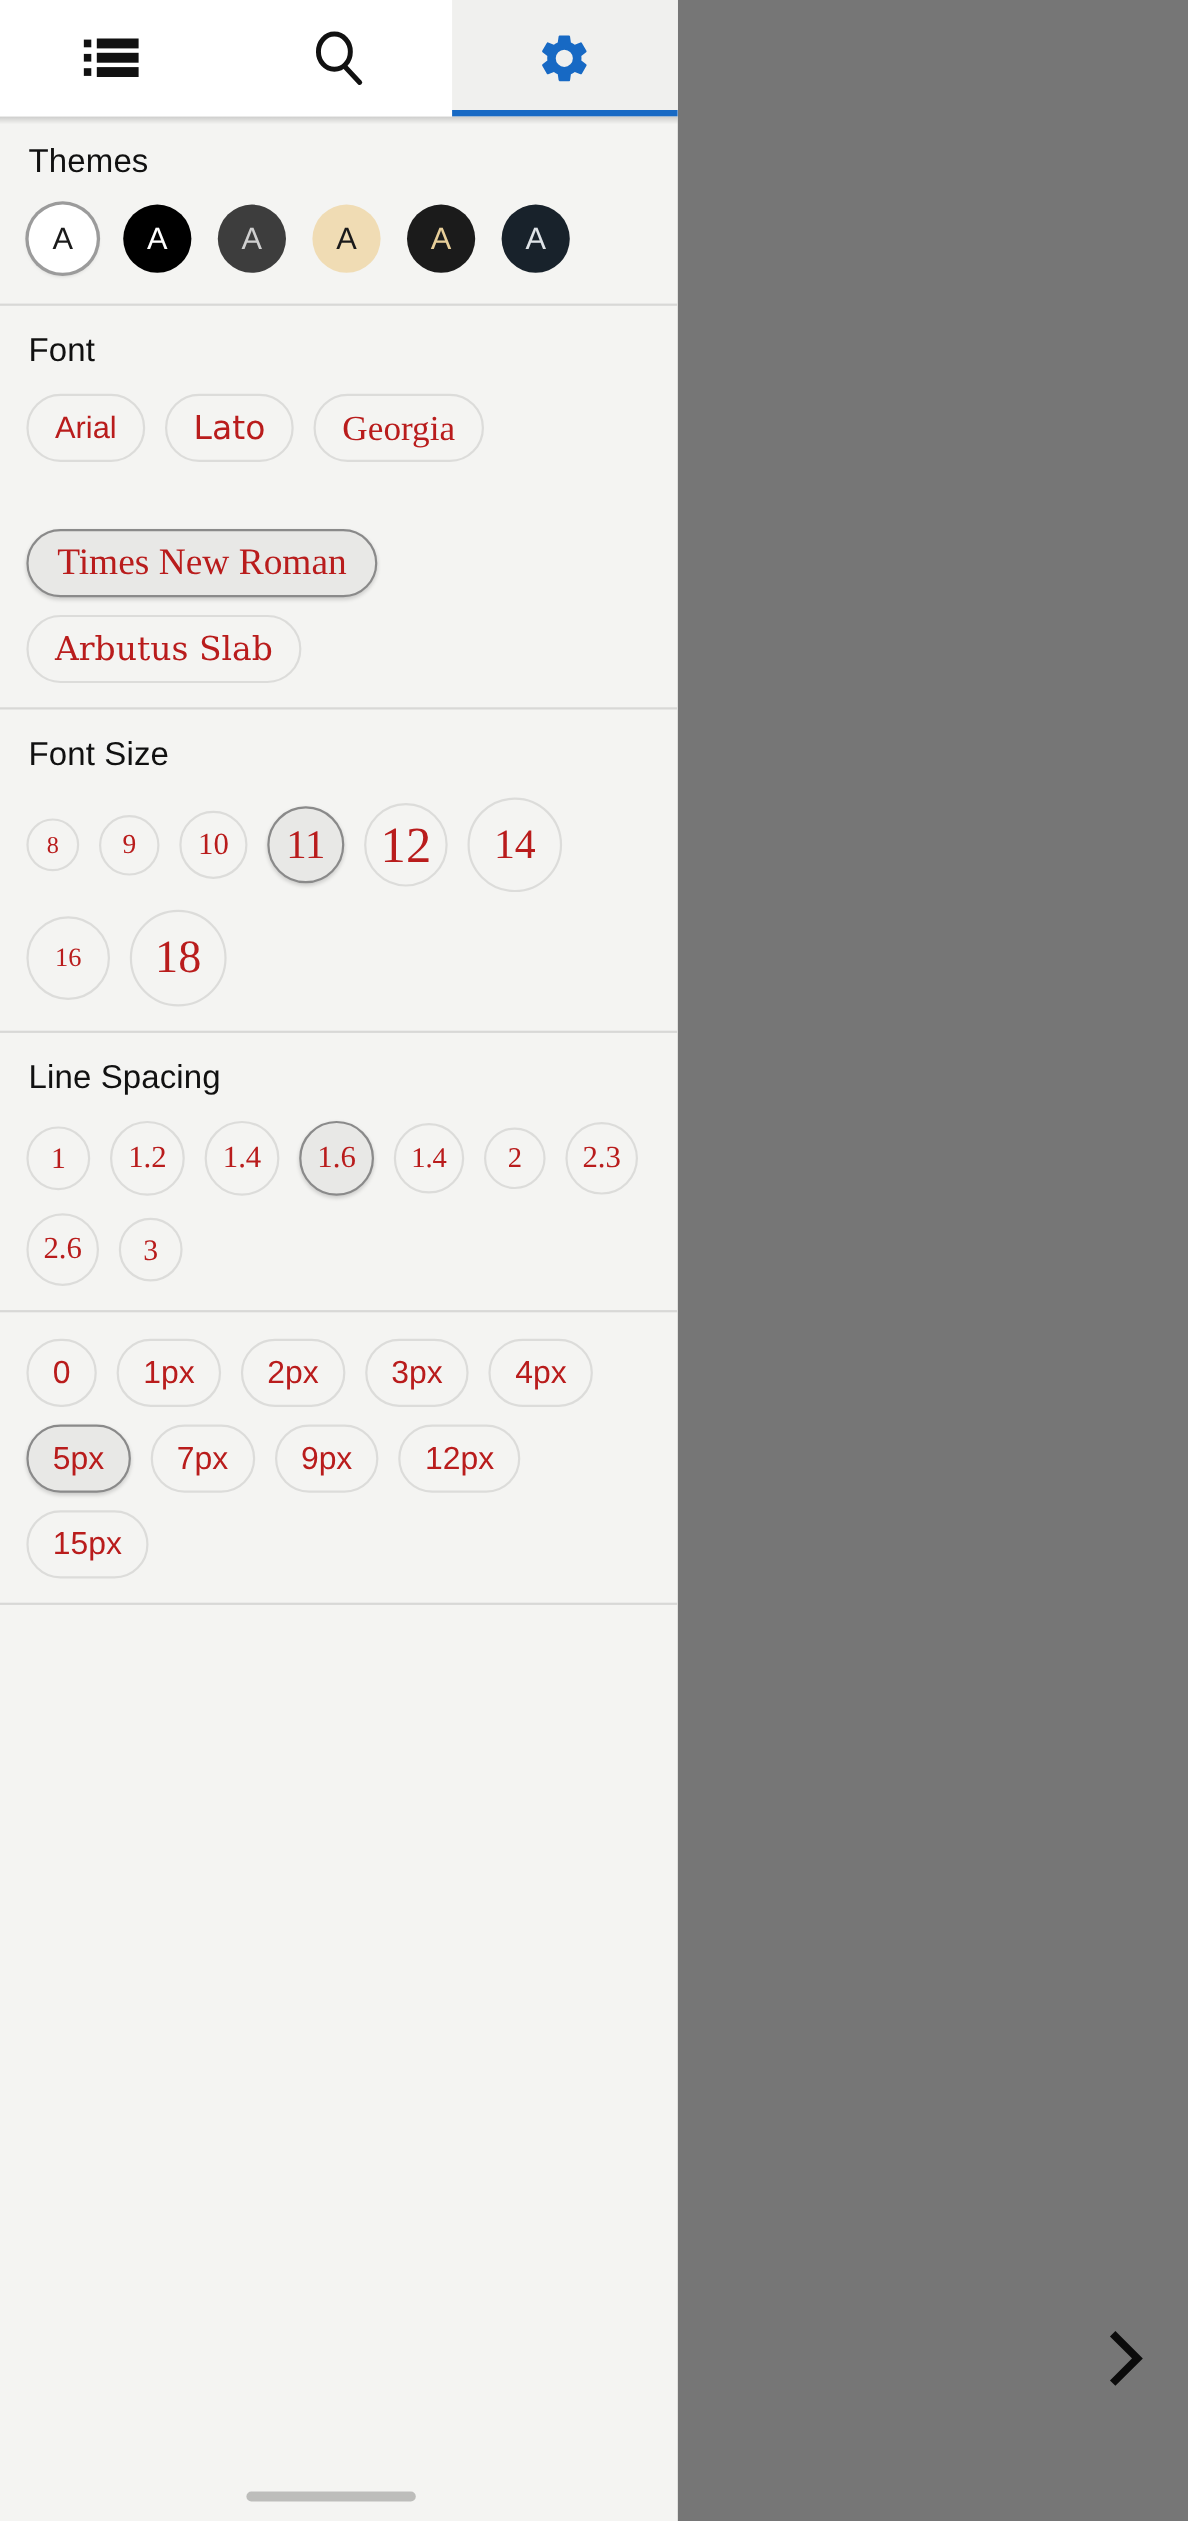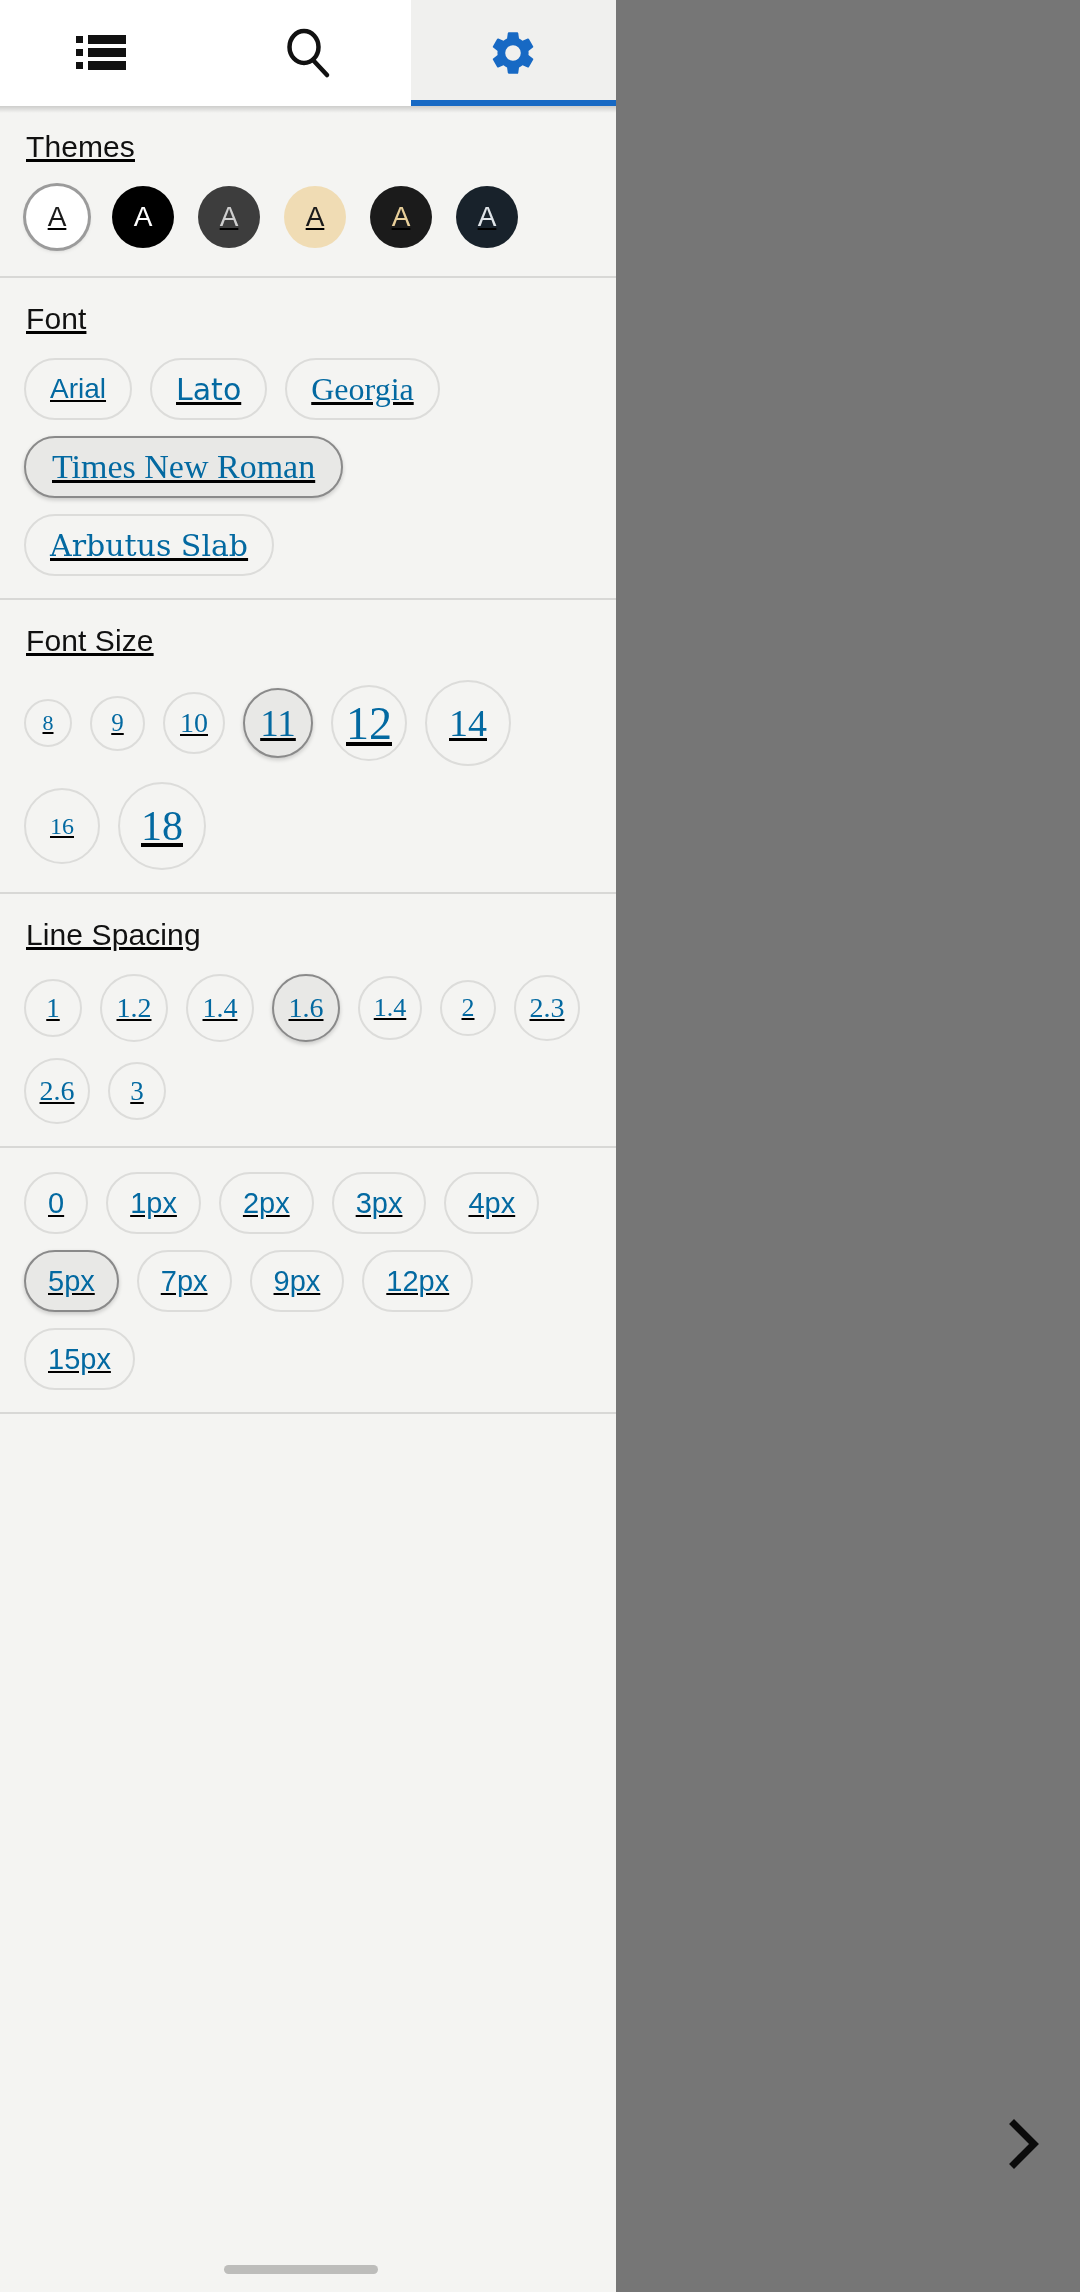--- a/index.html
+++ b/index.html
@@ -23,21 +23,20 @@
   
   #panel {
     position: absolute;
     left: 0;
     top: 0;
     width: 616px;
     height: 2292px;
     background: #f4f4f2;
     display: flex;
     flex-direction: column;
-    text-decoration: underline;
   }
 
   
   #tabbar {
     position: relative;
     height: 106px;
     display: flex;
     background: #ffffff;
     flex: 0 0 auto;
   }
@@ -119,21 +118,21 @@
   }
   .swatch.selected {
     box-shadow: 0 0 0 3px #9b9b9b, 0 2px 5px rgba(0,0,0,0.25);
   }
 
   
   .chip {
     border: 2px solid #dcdcda;
     background: #f4f4f2;
     border-radius: 999px;
-    color: #0369a1;
+    color: #b91c1c;
     display: inline-flex;
     align-items: center;
     justify-content: center;
     cursor: pointer;
     white-space: nowrap;
   }
   .chip.selected {
     border-color: #8a8a8a;
     background: #e8e8e6;
     box-shadow: 0 2px 4px rgba(0,0,0,0.18);
@@ -141,21 +140,21 @@
 
   
   .chip.font {
     height: 62px;
     padding: 0 24px;
     font-size: 30px;
   }
   .chip.font.f-arial   { font-family: "Liberation Sans Narrow", "Liberation Sans", sans-serif; font-size: 28px; }
   .chip.font.f-lato    { font-family: "DejaVu Sans", sans-serif; font-size: 30px; }
   .chip.font.f-georgia { font-family: "Liberation Serif", serif; font-size: 32px; }
-  .chip.font.f-times   { font-family: "Liberation Serif", serif; font-size: 34px; padding: 0 26px; }
+  .chip.font.f-times   { font-family: "Liberation Serif", serif; font-size: 34px; padding: 0 26px; margin-top: 45px; }
   .chip.font.f-arbutus { font-family: "DejaVu Serif", serif; font-size: 30px; padding: 0 24px; }
 
   
   .chip.circle {
     border-radius: 50%;
     flex: 0 0 auto;
     font-family: "Liberation Serif", serif;
   }
 
   

